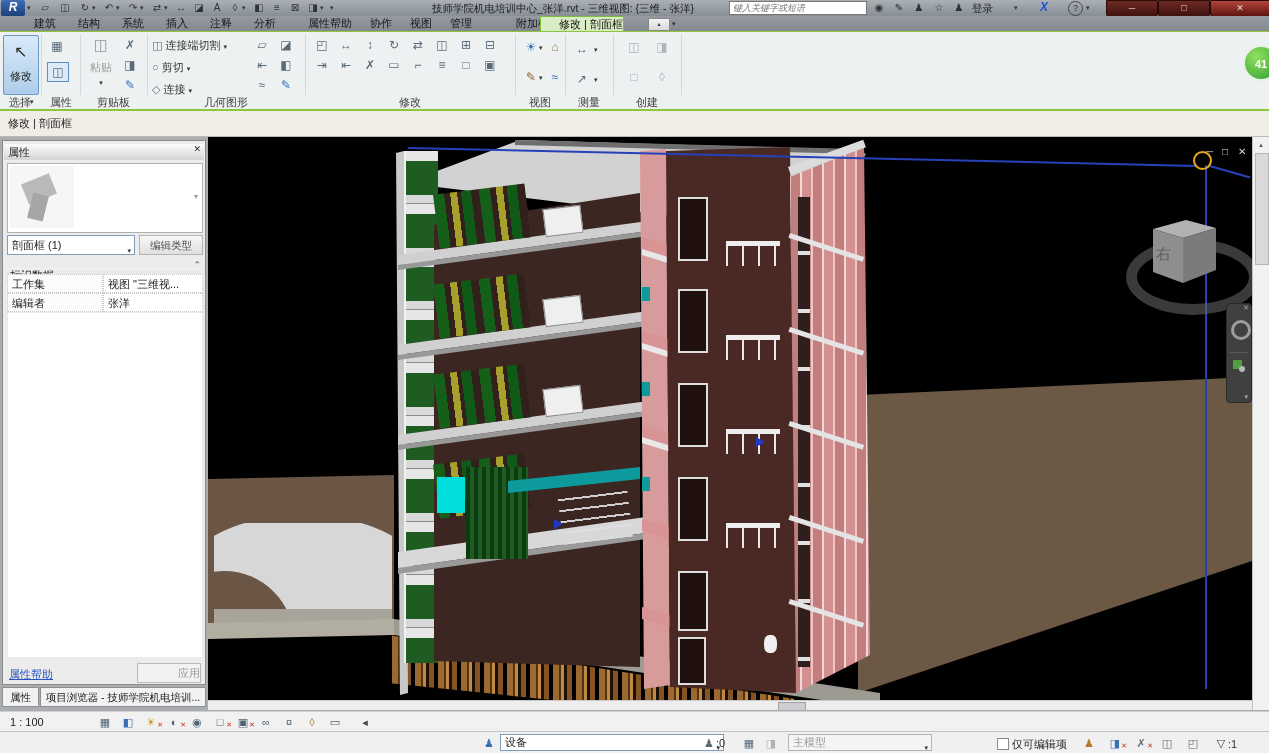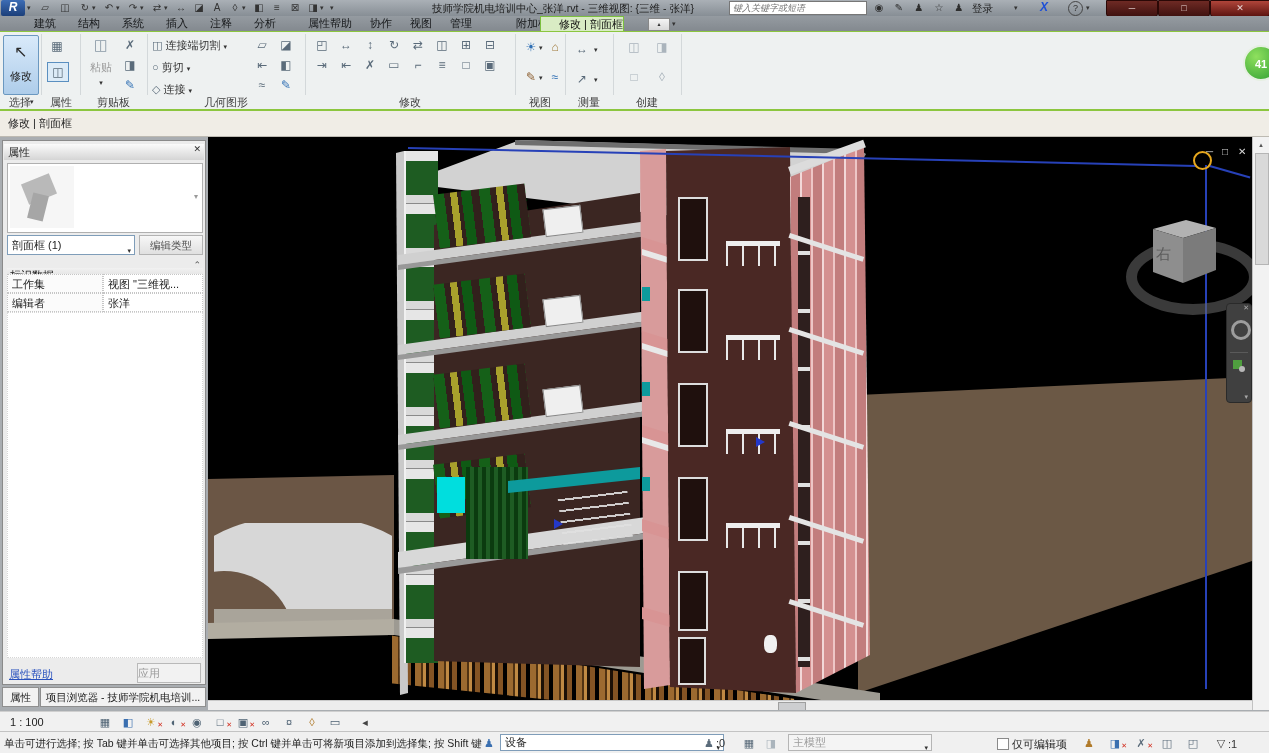--- a/index.html
+++ b/index.html
@@ -73,21 +73,21 @@
           border-bottom:1px solid #bbb;box-sizing:border-box;line-height:14px;margin-top:9px;}
   .grphdr span{margin-left:3px;color:#222;}
   .grpchev{right:4px;top:119px;font-size:9px;color:#555;}
   .prow{left:4px;width:196px;height:19px;}
   .pcell{height:19px;line-height:18px;border:1px dotted #c6c6c6;box-sizing:border-box;background:#fbfbfb;}
   .pcell.v{background:#fff;}
   .pcell span{margin-left:4px;white-space:nowrap;}
   .palfill{left:4px;top:171px;width:196px;height:346px;background:#fff;border:1px dotted #d6d6d6;box-sizing:border-box;}
   .helplink{left:6px;top:526px;color:#2a52be;text-decoration:underline;}
   .applybtn{left:134px;top:522px;width:64px;height:20px;background:#f2f2f2;border:1px solid #b9b9b9;
-            box-sizing:border-box;color:#9a9a9a;text-align:left;line-height:18px;}
+            box-sizing:border-box;color:#9a9a9a;text-align:right;line-height:18px;}
   .paltab{top:550px;height:20px;background:#f2f2f2;border:1px solid #8f8f8f;box-sizing:border-box;
           text-align:center;line-height:18px;white-space:nowrap;overflow:hidden;font-size:10.5px;}
   
   .viewport{left:208px;top:0;width:1044px;height:573px;background:#000;overflow:hidden;}
   .lay{position:absolute;left:0;top:0;width:1044px;height:573px;}
   .speckle{background-image:radial-gradient(#3c3c3c 1px,transparent 1px);background-size:5px 4px;}
   .vpbtn{top:9px;color:#d8d8d8;font-size:10px;}
   .bline{position:absolute;border-top:2px solid #2741b8;transform-origin:left top;}
   .blinev{position:absolute;border-left:2px solid #2741b8;}
   .handle{left:985px;top:14px;width:15px;height:15px;border:2px solid #e8a81e;border-radius:50%;}
@@ -440,21 +440,20 @@
     <span class="abs vcic" style="left:211px">□<span class="xmark">✕</span></span>
     <span class="abs vcic" style="left:234px">▣<span class="xmark">✕</span></span>
     <span class="abs vcic" style="left:257px">∞</span>
     <span class="abs vcic" style="left:280px">¤</span>
     <span class="abs vcic" style="left:303px;color:#b07a2a">◊</span>
     <span class="abs vcic" style="left:326px">▭</span>
     <span class="abs vcic" style="left:356px;color:#444">◂</span>
   </div>
 
   <div class="abs statusbar">
-    <span class="abs hint">单击可进行选择; 按 Tab 键并单击可选择其他项目; 按 Ctrl 键并单击可将新项目添加到选择集; 按 Shift 键</span>
     <span class="abs stic" style="left:480px;color:#3a6fb0">♟</span>
     <div class="abs ssel" style="left:500px;width:224px">
       <span>设备</span>
       <span class="c">▾</span>
     </div>
     <span class="abs stic" style="left:700px">♟</span>
     <span class="abs" style="left:716px;top:5px;color:#333">:0</span>
     <span class="abs stic" style="left:740px">▦</span>
     <span class="abs stic" style="left:762px;color:#aab4bc">◨</span>
     <div class="abs ssel dis" style="left:788px;width:144px">

